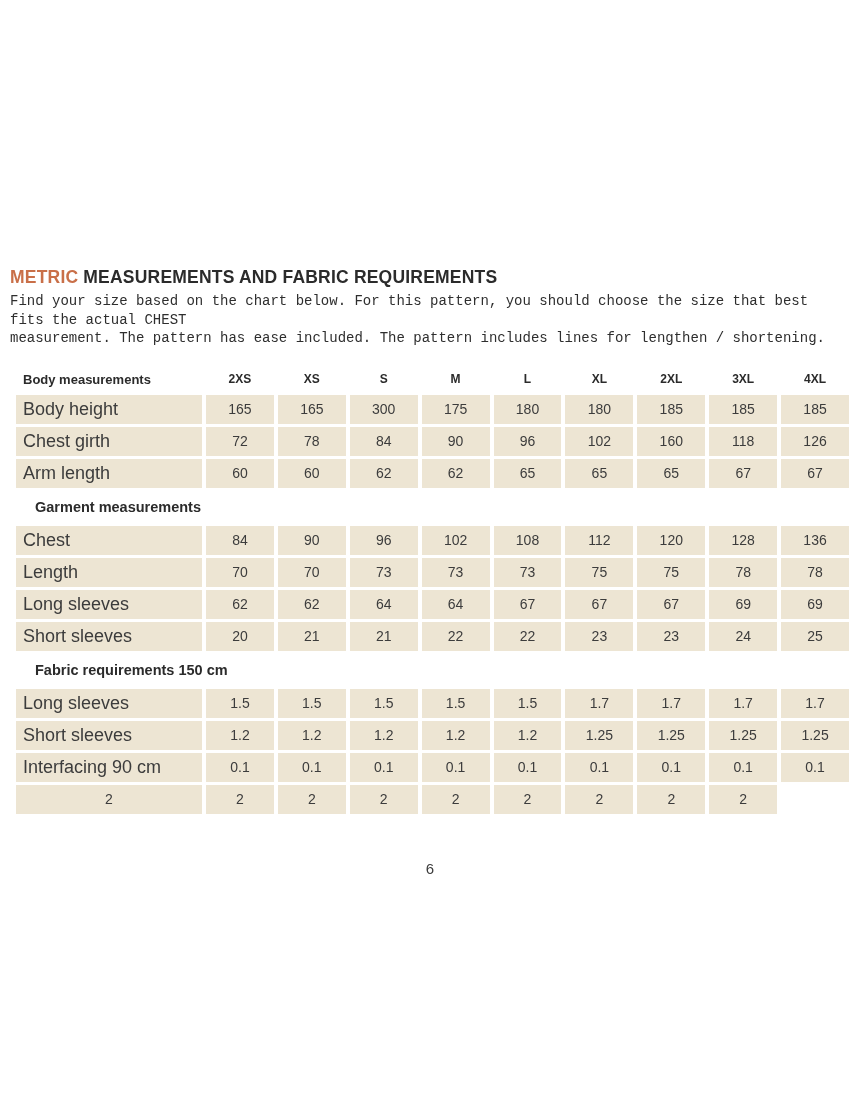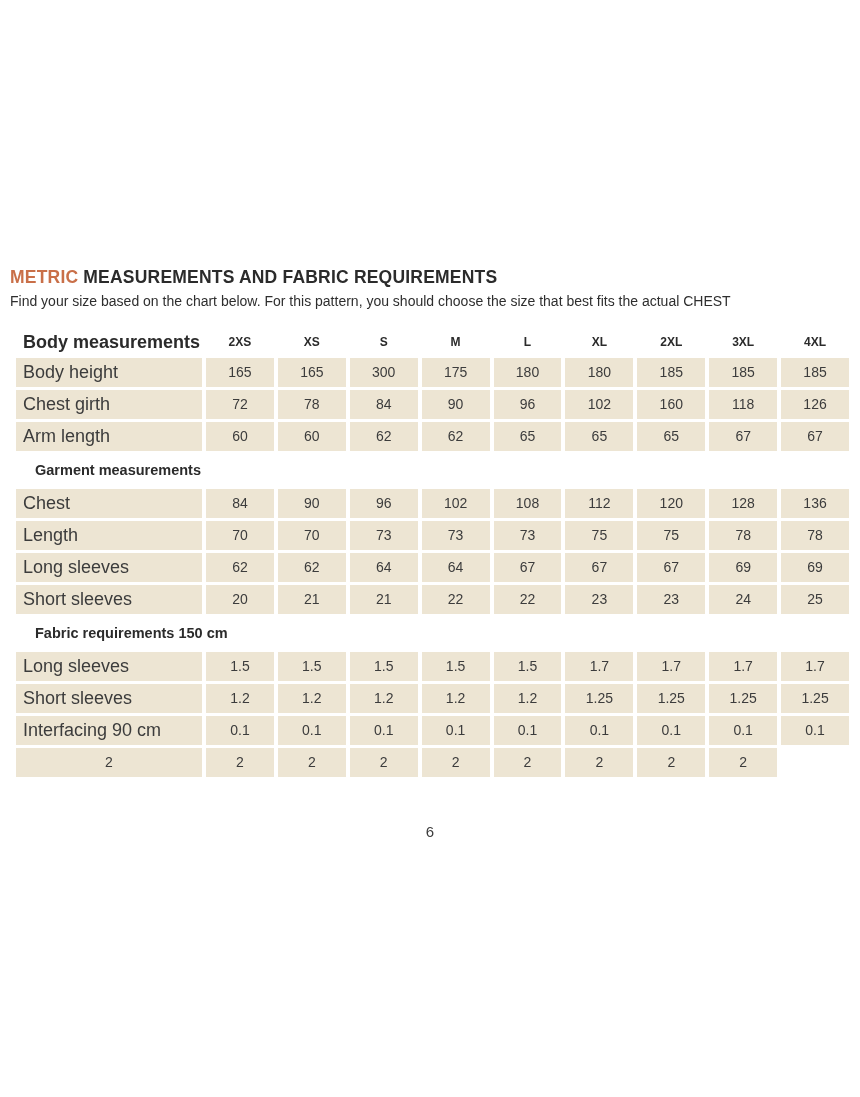--- a/index.html
+++ b/index.html
@@ -25,21 +25,21 @@
     letter-spacing: 0.2px;
     color: #2b2b2b;
   }
   .title .accent { color: #c96f48; }
   .intro {
     margin: 0 0 19px 0;
     font-size: 14px;
     line-height: 18.5px;
     color: #2e2e2e;
   }
-  .intro-line { display: block; }
+  .intro-line { display: block; font-family: Liberation Mono, monospace; }
   .size-table {
     margin-left: 6px;
     width: 833px;
   }
   .trow {
     display: grid;
     grid-template-columns: 186px repeat(9, 1fr);
     column-gap: 4px;
     height: 29px;
     margin-bottom: 3px;
@@ -57,21 +57,21 @@
     justify-content: flex-start;
     padding-left: 7px;
     font-size: 18px;
   }
   .hrow .cell {
     background: transparent;
     font-weight: 700;
     color: #2b2b2b;
     font-size: 12px;
   }
-  .hrow .cell.label { font-size: 18px; }
+  .hrow .cell.label { font-size: 13px; }
   .section-header {
     height: 20px;
     margin: 9px 0 9px 12px;
     padding-left: 7px;
     display: flex;
     align-items: center;
     font-weight: 700;
     font-size: 14.5px;
     color: #2b2b2b;
   }
@@ -85,20 +85,21 @@
 </head>
 <body>
 
 <div class="page">
   <div class="content">
 
     <h1 class="title"><span class="accent">METRIC</span> <span>MEASUREMENTS AND FABRIC REQUIREMENTS</span></h1>
 
     <p class="intro">
       <span class="intro-line">Find your size based on the chart below. For this pattern, you should choose the size that best fits the actual CHEST</span>
+      <span class="intro-line">measurement. The pattern has ease included. The pattern includes lines for lengthen / shortening.</span>
     </p>
 
     <div class="size-table" id="size-table">
         <div class="trow hrow">
           <div class="cell label">Body measurements</div>
           <div class="cell val">2XS</div>
           <div class="cell val">XS</div>
           <div class="cell val">S</div>
           <div class="cell val">M</div>
           <div class="cell val">L</div>

